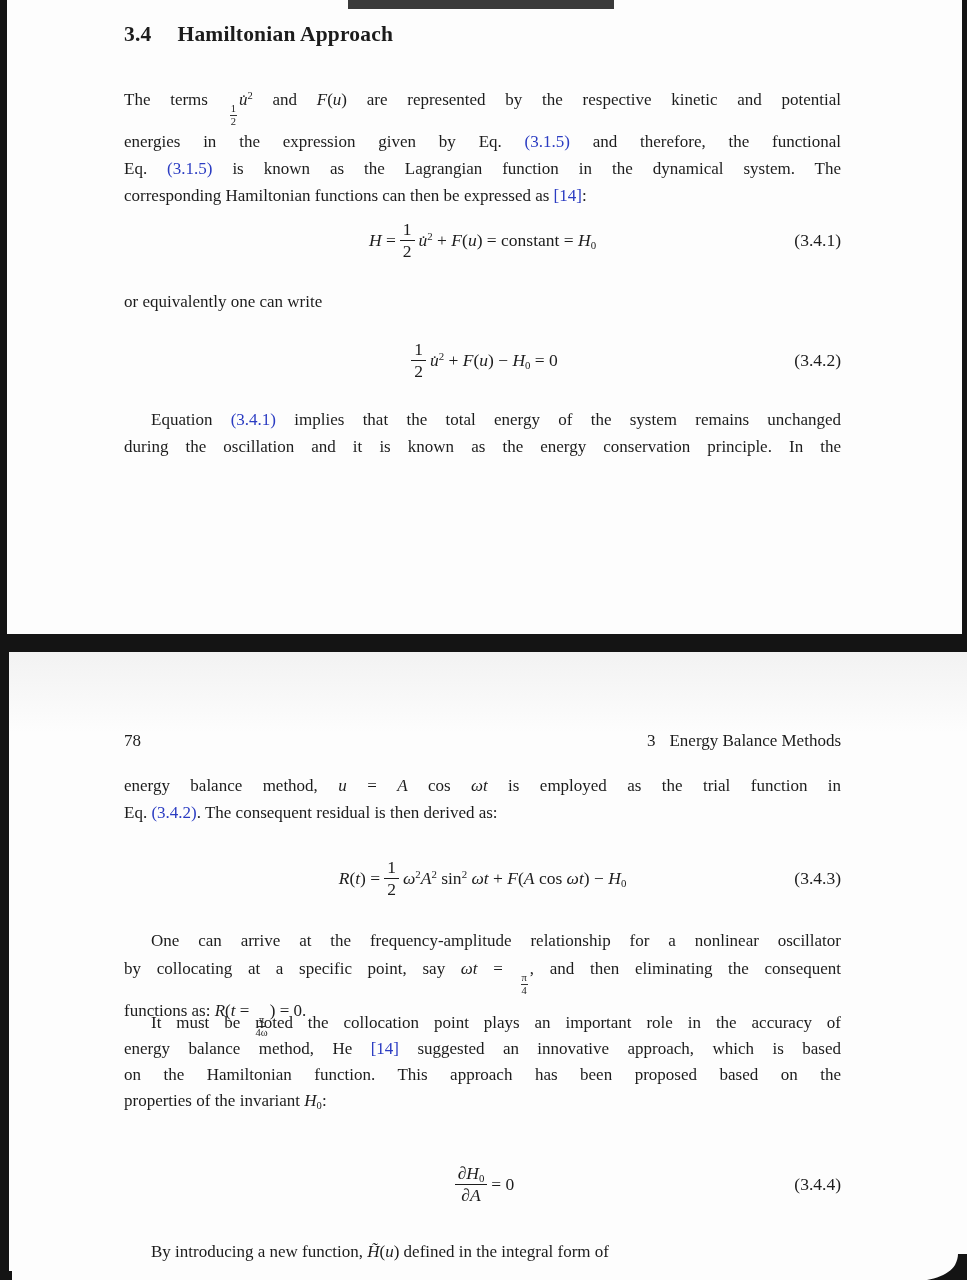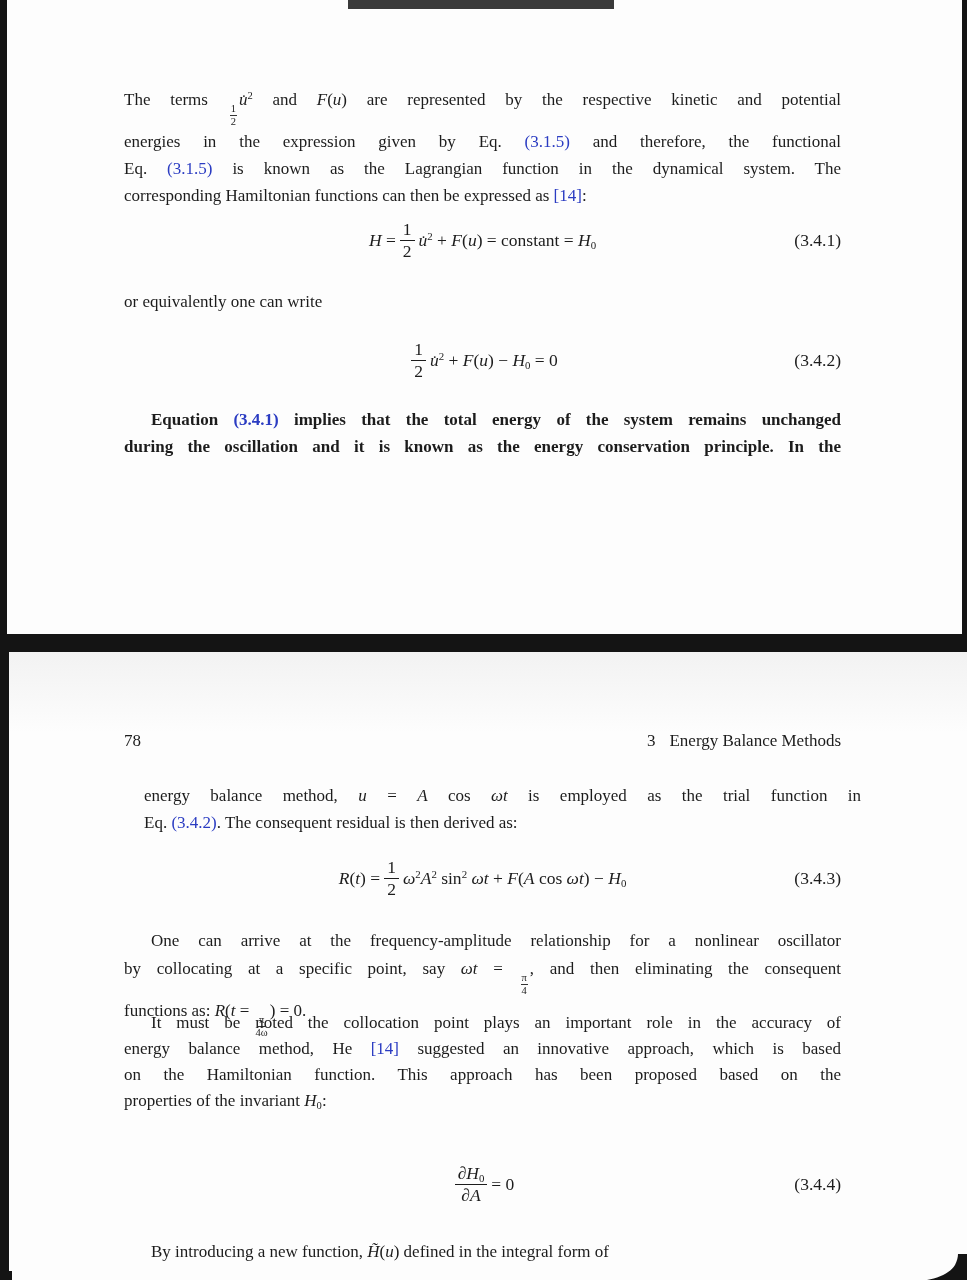--- a/index.html
+++ b/index.html
@@ -56,20 +56,23 @@
   .sg-i{font-style:italic;}
   .sg-l{color:var(--link_blue,#2b3cc2);cursor:pointer;}
   .sg-sup{font-size:62%;position:relative;top:-0.55em;}
   .sg-sub{font-size:62%;position:relative;top:0.28em;}
 </style>
 </head>
 <body>
 
 <div class="page" id="page1">
 
+  <div id="heading">
+    <span class="secnum">3.4</span><span>Hamiltonian Approach</span>
+  </div>
 
   <div class="para" style="top:86px;">
     <div class="line"><span class="sg-n">The terms </span><span class="ifrac">
           <span class="inum">1</span>
           <span class="iden">2</span>
         </span><span class="sg-i">u̇</span><span class="sg-sup">2</span><span class="sg-n"> and </span><span class="sg-i">F</span><span class="sg-n">(</span><span class="sg-i">u</span><span class="sg-n">) are represented by the respective kinetic and potential</span></div>
     <div class="line"><span class="sg-n">energies in the expression given by Eq. </span><span class="sg-l">(3.1.5)</span><span class="sg-n"> and therefore, the functional</span></div>
     <div class="line"><span class="sg-n">Eq. </span><span class="sg-l">(3.1.5)</span><span class="sg-n"> is known as the Lagrangian function in the dynamical system. The</span></div>
     <div class="line last"><span class="sg-n">corresponding Hamiltonian functions can then be expressed as </span><span class="sg-l">[14]</span><span class="sg-n">:</span></div>
   </div>
@@ -90,37 +93,37 @@
 
   <div class="eq" style="top:334px;height:52px;">
     <span class="frac">
       <span class="fnum">1</span>
       <span class="fden">2</span>
     </span>
     <span><span class="sg-i">u̇</span><span class="sg-sup">2</span><span class="sg-n"> + </span><span class="sg-i">F</span><span class="sg-n">(</span><span class="sg-i">u</span><span class="sg-n">) − </span><span class="sg-i">H</span><span class="sg-sub">0</span><span class="sg-n"> = 0</span></span>
     <span class="eq-label">(3.4.2)</span>
   </div>
 
-  <div class="para" style="top:406px;font-weight:bold;">
+  <div class="para" style="top:406px;">
     <div class="line indent"><span class="sg-n">Equation </span><span class="sg-l">(3.4.1)</span><span class="sg-n"> implies that the total energy of the system remains unchanged</span></div>
     <div class="line"><span class="sg-n">during the oscillation and it is known as the energy conservation principle. In the</span></div>
   </div>
 </div>
 
 <div id="separator"></div>
 <div id="artifact-bar"></div>
 
 <div class="page" id="page2">
 
   <div id="runhead">
     <span>78</span>
     <span class="rh-right"><span class="rh-chnum">3</span><span>Energy Balance Methods</span></span>
   </div>
 
-  <div class="para" style="top:130px;margin-left:20px;">
+  <div class="para" style="top:120px;">
     <div class="line"><span class="sg-n">energy balance method, </span><span class="sg-i">u</span><span class="sg-n"> = </span><span class="sg-i">A</span><span class="sg-n"> cos </span><span class="sg-i">ωt</span><span class="sg-n"> is employed as the trial function in</span></div>
     <div class="line last"><span class="sg-n">Eq. </span><span class="sg-l">(3.4.2)</span><span class="sg-n">. The consequent residual is then derived as:</span></div>
   </div>
 
   <div class="eq" style="top:200px;height:52px;">
     <span><span class="sg-i">R</span><span class="sg-n">(</span><span class="sg-i">t</span><span class="sg-n">) = </span></span>
     <span class="frac">
       <span class="fnum">1</span>
       <span class="fden">2</span>
     </span>

